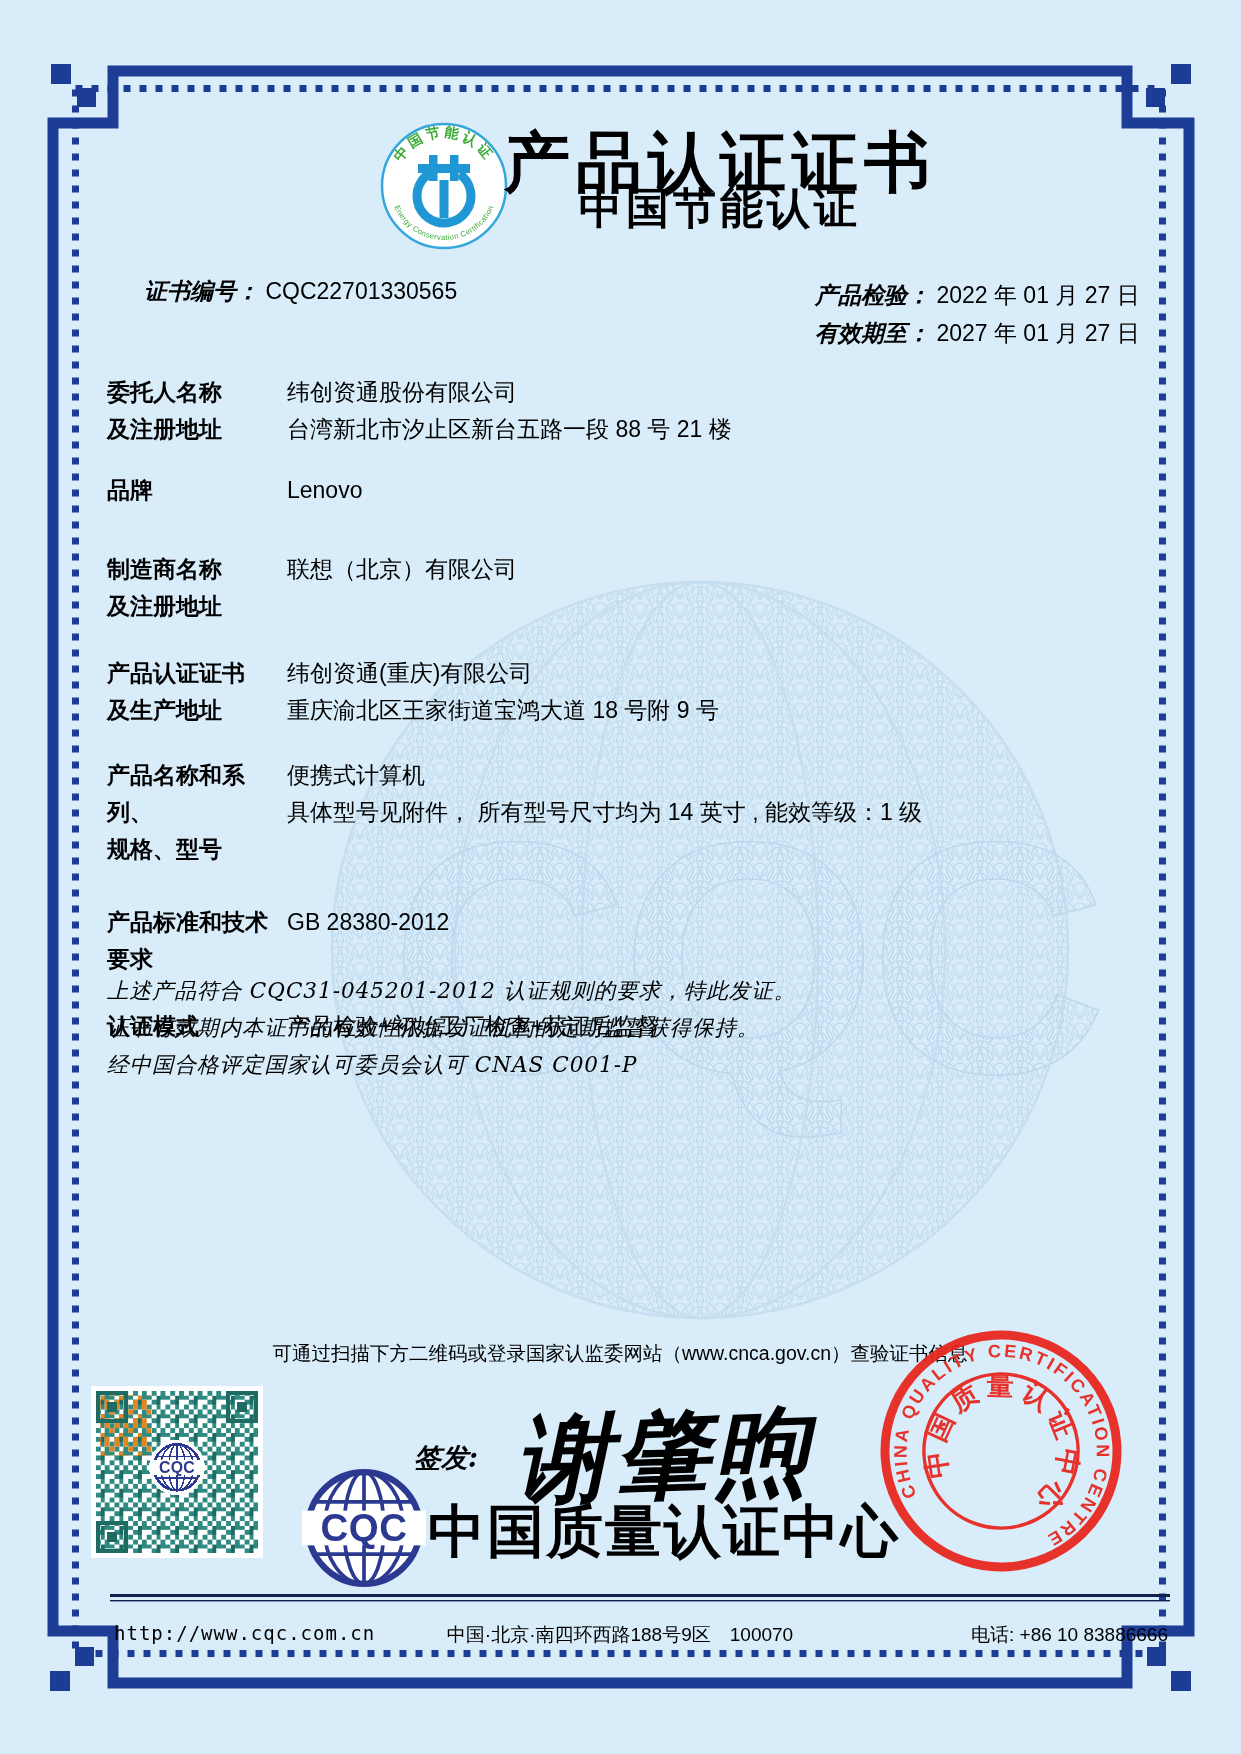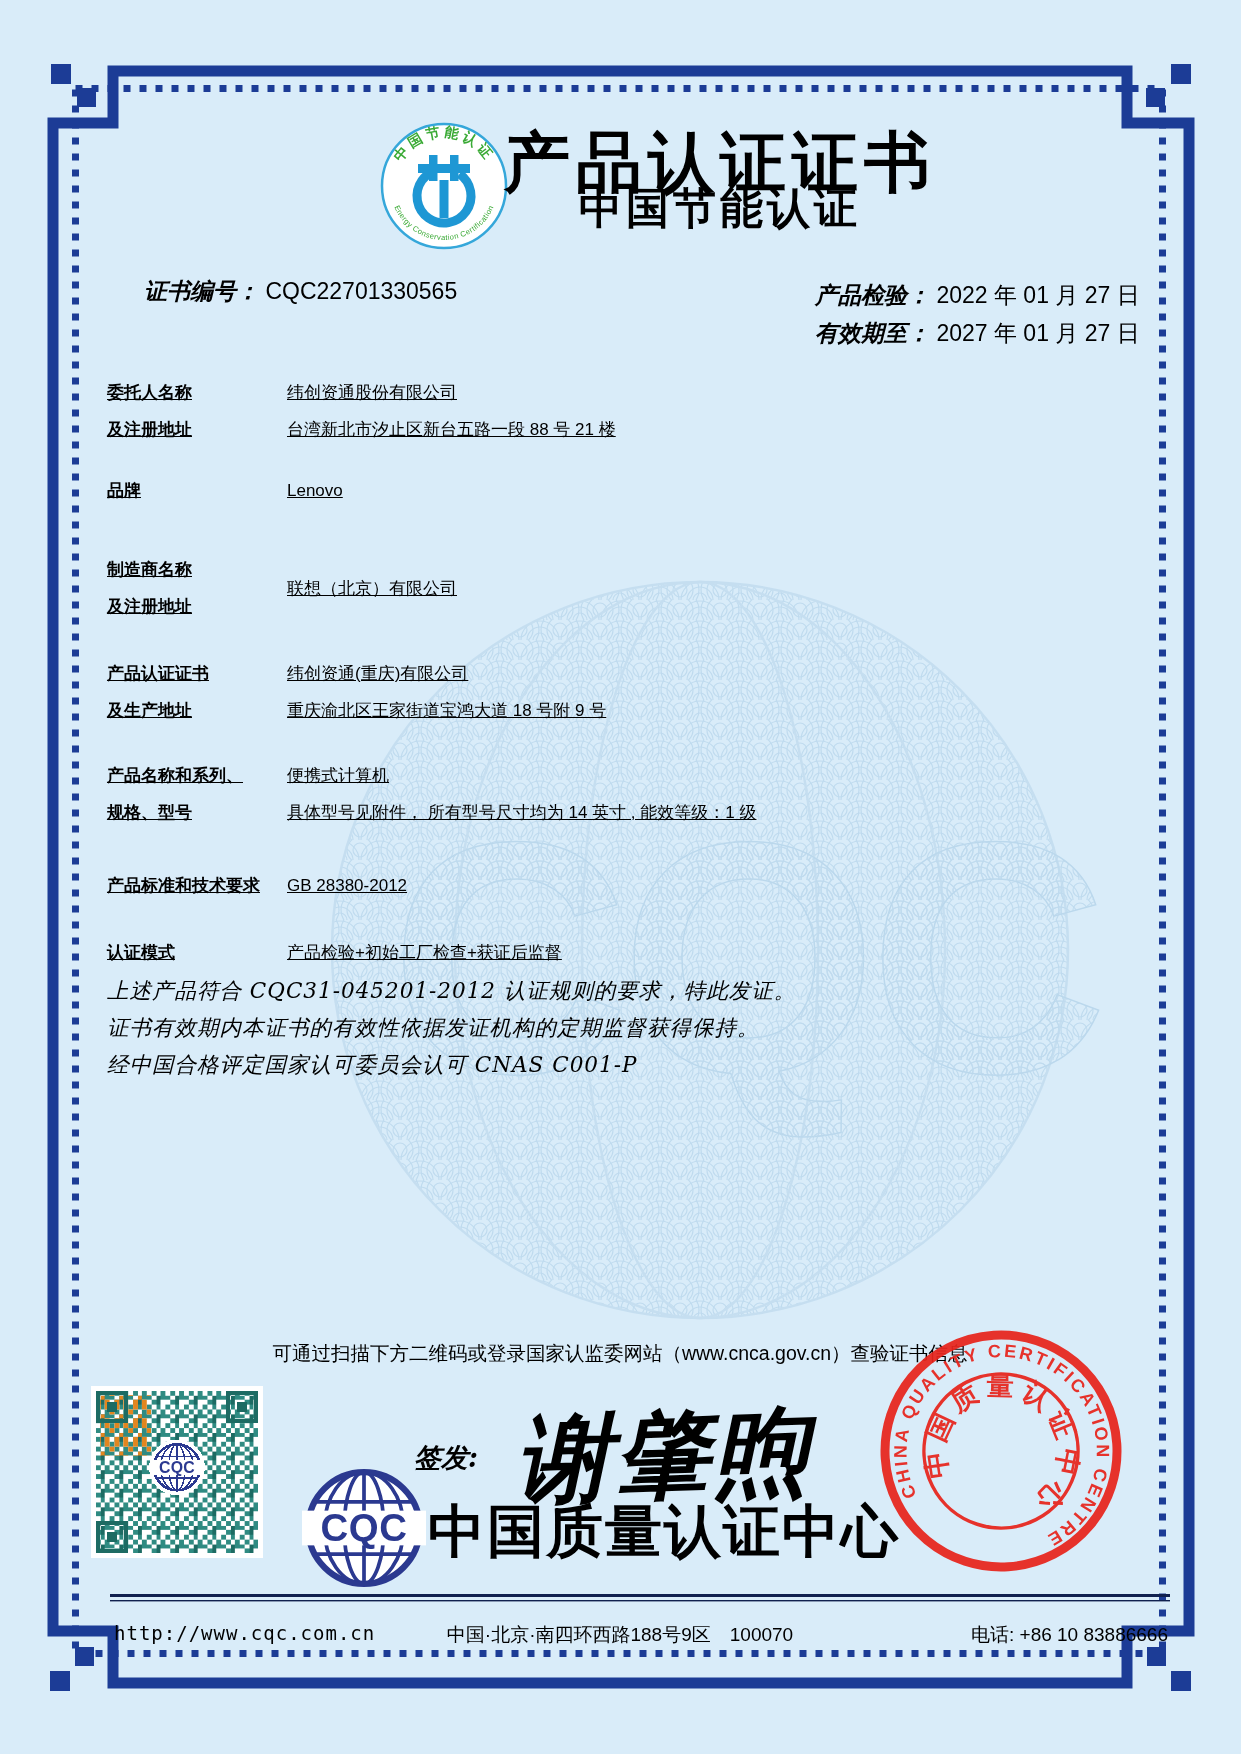--- a/index.html
+++ b/index.html
@@ -10,25 +10,25 @@
   .kai{font-family:"DejaVu Serif",serif;font-style:italic;}
   .mono{font-family:"DejaVu Sans Mono",monospace;}
 
   .title{left:455px;top:118px;width:530px;text-align:center;font-size:66px;font-weight:bold;letter-spacing:6px;}
   .subtitle{left:455px;top:180px;width:530px;text-align:center;font-size:43px;font-weight:bold;letter-spacing:4px;}
 
   .certnum{left:144px;top:276px;font-size:23px;}
   .dates{left:815px;top:276px;font-size:23px;line-height:38px;}
   .lbl{font-weight:bold;}
 
-  .fields{left:107px;top:374px;width:1030px;font-size:17px;text-decoration:underline;}
+  .fields{left:107px;top:374px;width:1030px;font-size:23px;}
   .frow{display:flex;line-height:37px;}
   .fl{width:180px;font-weight:bold;flex:0 0 180px;}
   .fv{flex:1;}
-  .mb1{margin-bottom:24px;} .mb2{margin-bottom:42px;} .mb3{margin-bottom:30px;align-items:center;}
+  .mb1{margin-bottom:24px;} .mb2{margin-bottom:42px;} .mb3{margin-bottom:30px;}
   .mb4{margin-bottom:28px;} .mb5{margin-bottom:36px;} .mb6{margin-bottom:30px;}
 
   .statements{left:107px;top:972px;font-size:21.5px;line-height:37px;letter-spacing:1px;}
 
   .verify{left:120px;top:1340px;width:1000px;text-align:center;font-size:19.5px;}
 
   .signlabel{left:414px;top:1440px;font-size:27px;font-weight:bold;}
   .signature{left:515px;top:1392px;width:320px;font-size:96px;font-weight:bold;
              font-family:"DejaVu Serif",serif;font-style:italic;letter-spacing:2px;
              transform:rotate(-2deg);white-space:nowrap;}

